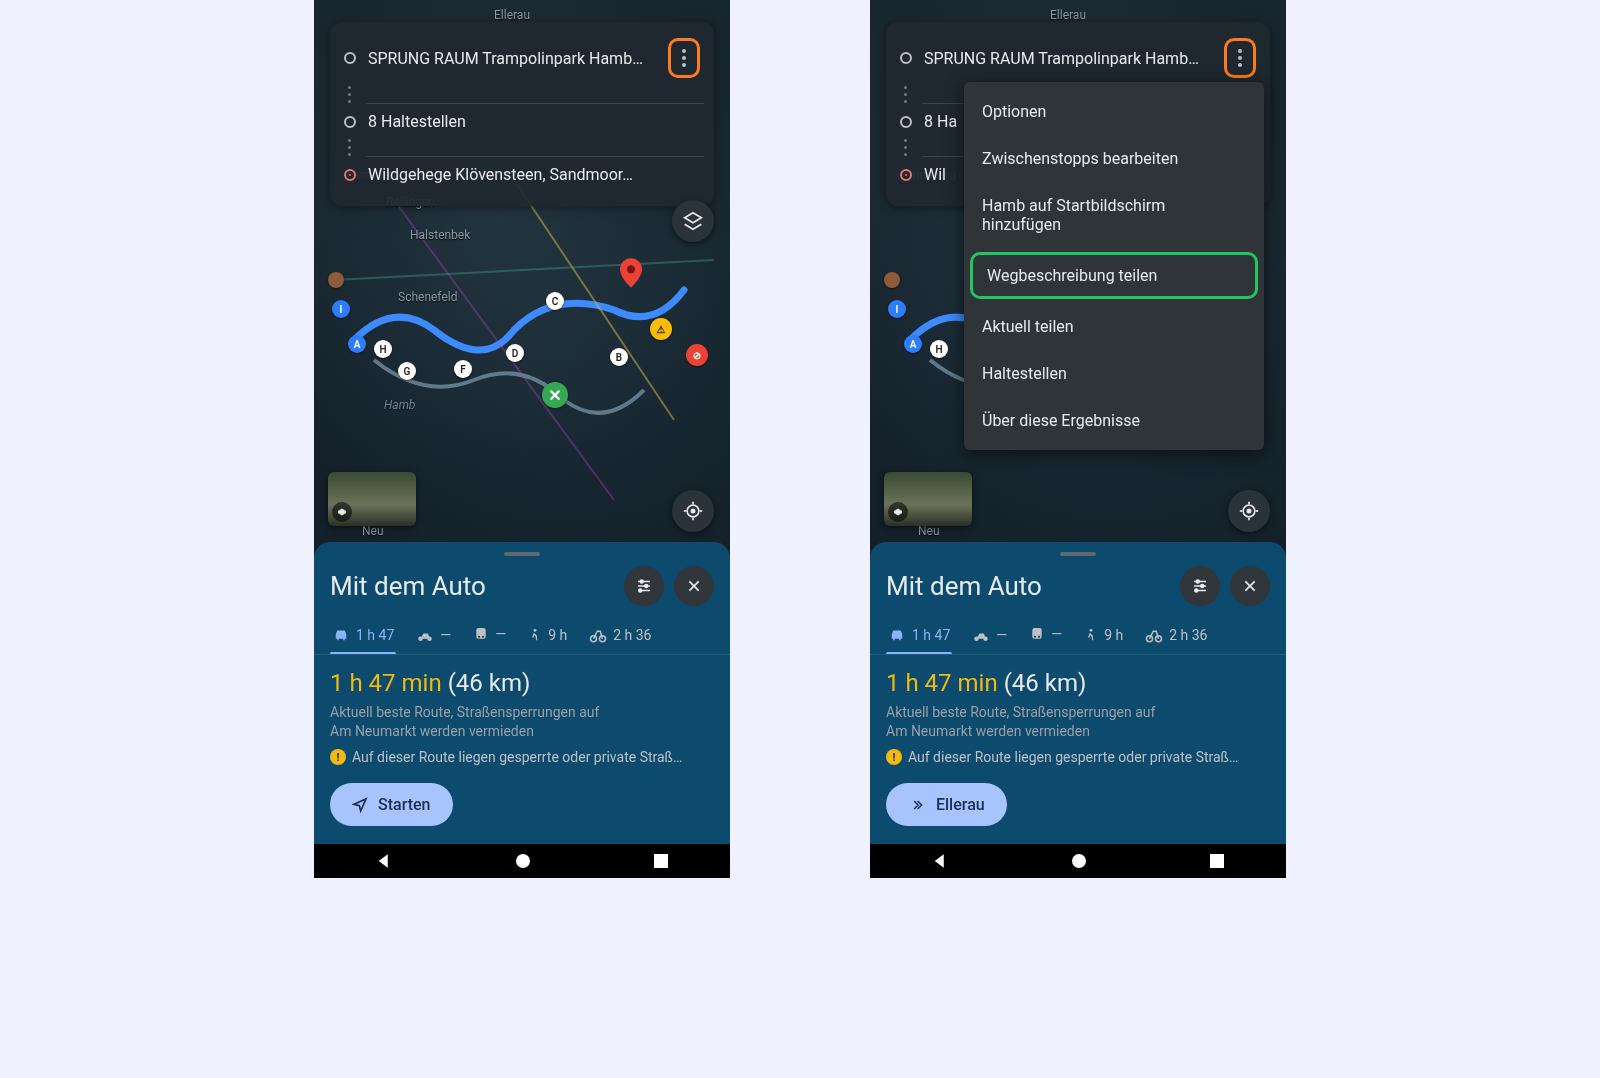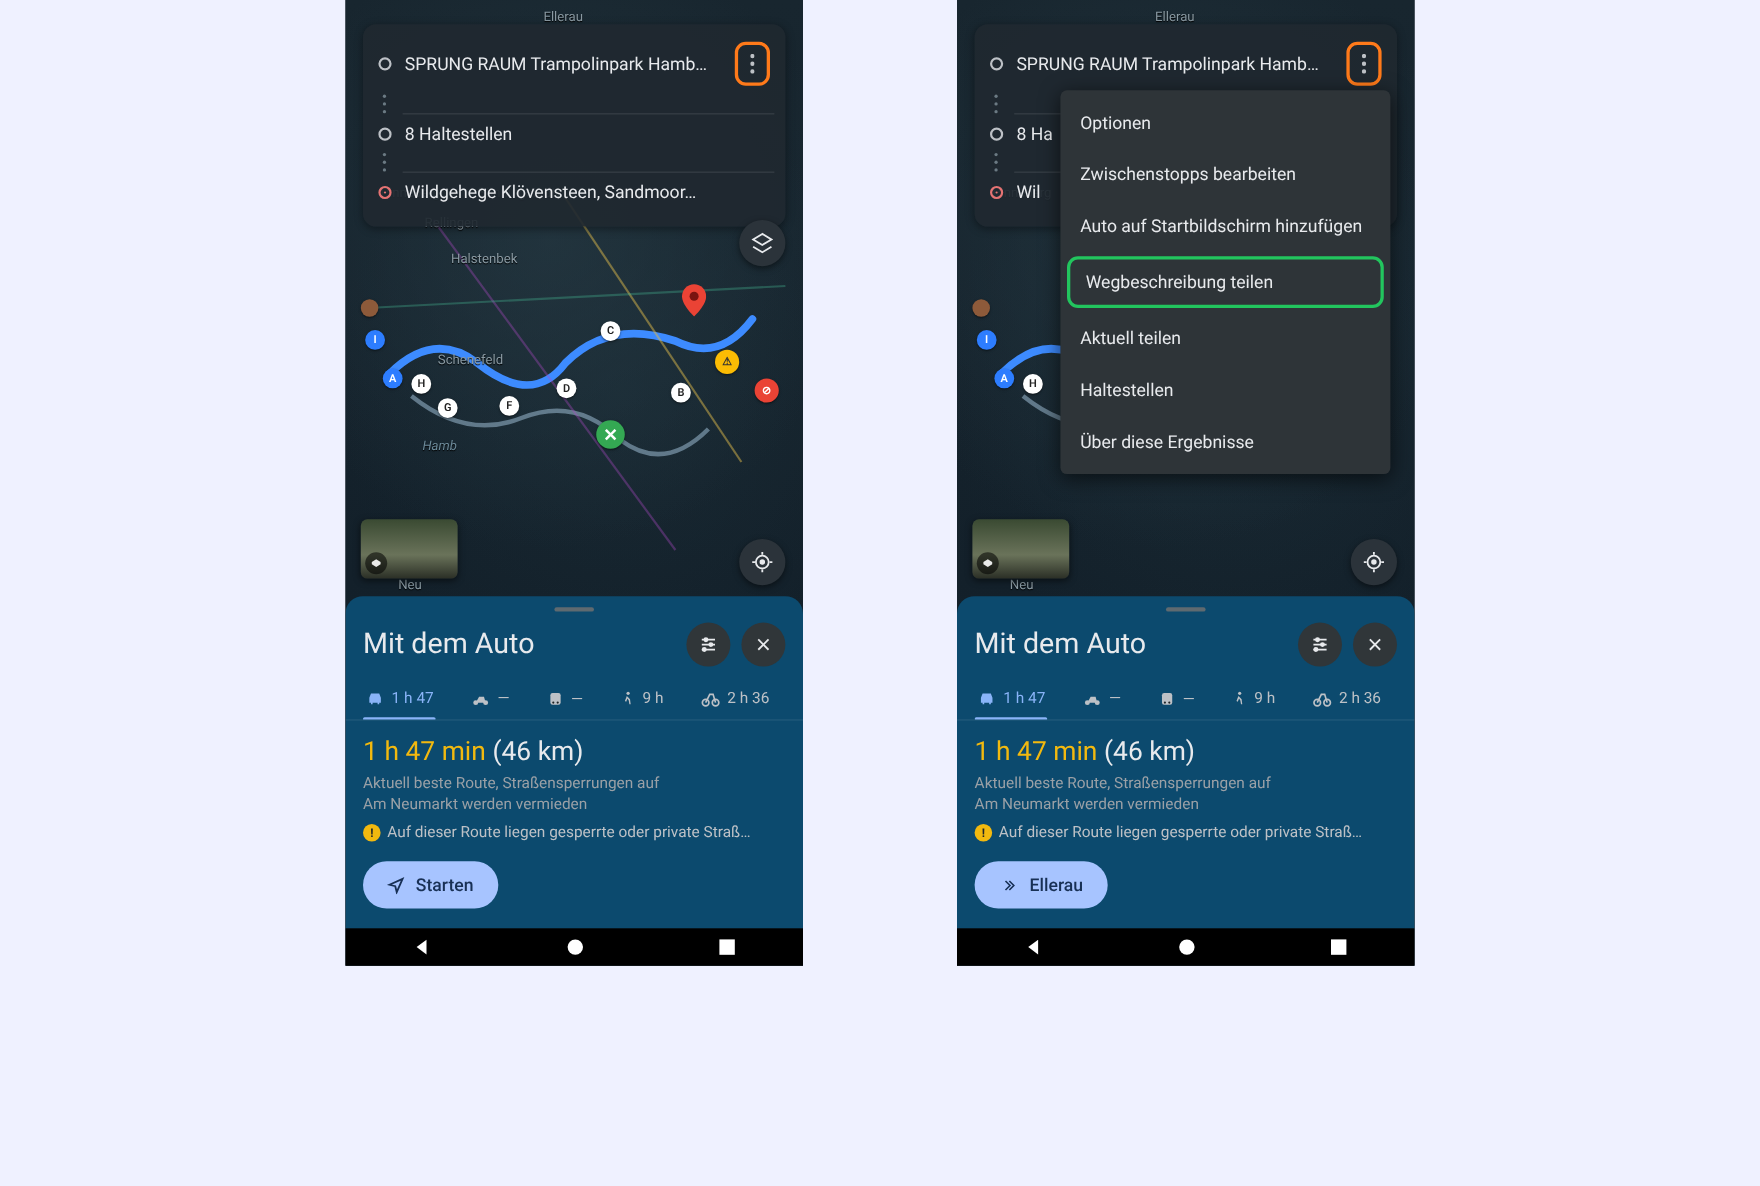--- a/index.html
+++ b/index.html
@@ -92,21 +92,21 @@
     padding:10px 16px 18px;
   }
   .drag-handle { width:36px; height:4px; background:#5f6a70; border-radius:4px; margin:0 auto 10px; }
   .sheet-head { display:flex; align-items:center; justify-content:space-between; }
   .sheet-title { font-size:26px; font-weight:400; color:#e8eaed; }
   .icon-btn {
     width:40px; height:40px; border-radius:50%; background:#303639;
     display:flex; align-items:center; justify-content:center;
   }
   .mode-row {
-    display:flex; gap:30px; align-items:flex-end; margin-top:14px;
+    display:flex; gap:18px; align-items:flex-start; margin-top:14px;
     font-size:14px; color:#bdc1c6; overflow:hidden; white-space:nowrap;
   }
   .mode { display:flex; align-items:center; gap:6px; padding:6px 2px 10px; position:relative; }
   .mode.active { color:#8ab4f8; }
   .mode.active::after{ content:""; position:absolute; left:0; right:0; bottom:-1px; height:3px; background:#8ab4f8; border-radius:3px; }
   .mode-sep { height:1px; background:rgba(255,255,255,.1); margin:0 -16px 14px; }
   .summary-time { font-size:24px; }
   .summary-time .t { color:#f2b90f; }
   .summary-time .d { color:#e8eaed; }
   .summary-sub { color:#9aa0a6; font-size:14px; margin-top:6px; line-height:1.35; }
@@ -143,21 +143,21 @@
         <path d="M80 200 L300 500" stroke="#b14ac9" stroke-width="2" opacity=".35"></path>
         <path d="M20 280 L400 260" stroke="#4ac99e" stroke-width="2" opacity=".3"></path>
       </svg>
     </div>
 
     <span class="map-label" style="top:8px;left:180px">Ellerau</span>
     <span class="map-label" style="top:168px;left:32px">Pinneberg</span>
     <span class="map-label" style="top:168px;left:120px">Bönningstedt</span>
     <span class="map-label" style="top:195px;left:72px">Rellingen</span>
     <span class="map-label" style="top:228px;left:96px">Halstenbek</span>
-    <span class="map-label" style="top:320px;left:84px">Schenefeld</span>
+    <span class="map-label" style="top:290px;left:84px">Schenefeld</span>
     <span class="map-label" style="top:398px;left:70px;font-style:italic;color:#6c8a9a">Hamb</span>
     <span class="map-label" style="bottom:340px;left:48px">Neu</span>
 
     <div class="pin" style="top:258px;left:306px">
       <svg viewBox="0 0 24 32">
           <path fill="#ea4335" d="M12 0C5.4 0 0 5.4 0 12c0 9 12 20 12 20s12-11 12-20C24 5.4 18.6 0 12 0z"></path>
           <circle cx="12" cy="12" r="4.5" fill="#7a1410"></circle>
         </svg>
     </div>
 
@@ -384,21 +384,21 @@
     <div class="route-sep"></div>
     <div class="route-row">
       <span class="stop-ic dest"></span>
       <span class="route-txt">Wil</span>
     </div>
   </div>
 
   <div class="menu">
     <div class="menu-item">Optionen</div>
     <div class="menu-item">Zwischenstopps bearbeiten</div>
-    <div class="menu-item">Auto auf Startbildschirm hinzufügen</div>
+    <div class="menu-item">Hamb auf Startbildschirm hinzufügen</div>
     <div class="menu-item hl">Wegbeschreibung teilen</div>
     <div class="menu-item">Aktuell teilen</div>
     <div class="menu-item">Haltestellen</div>
     <div class="menu-item">Über diese Ergebnisse</div>
   </div>
 
   <div class="floating-btn" style="top:490px;right:16px">
     <svg width="20" height="20" viewBox="0 0 24 24" fill="none" stroke="#e8eaed" stroke-width="2">
         <circle cx="12" cy="12" r="7"></circle>
         <circle cx="12" cy="12" r="2" fill="#e8eaed"></circle>

